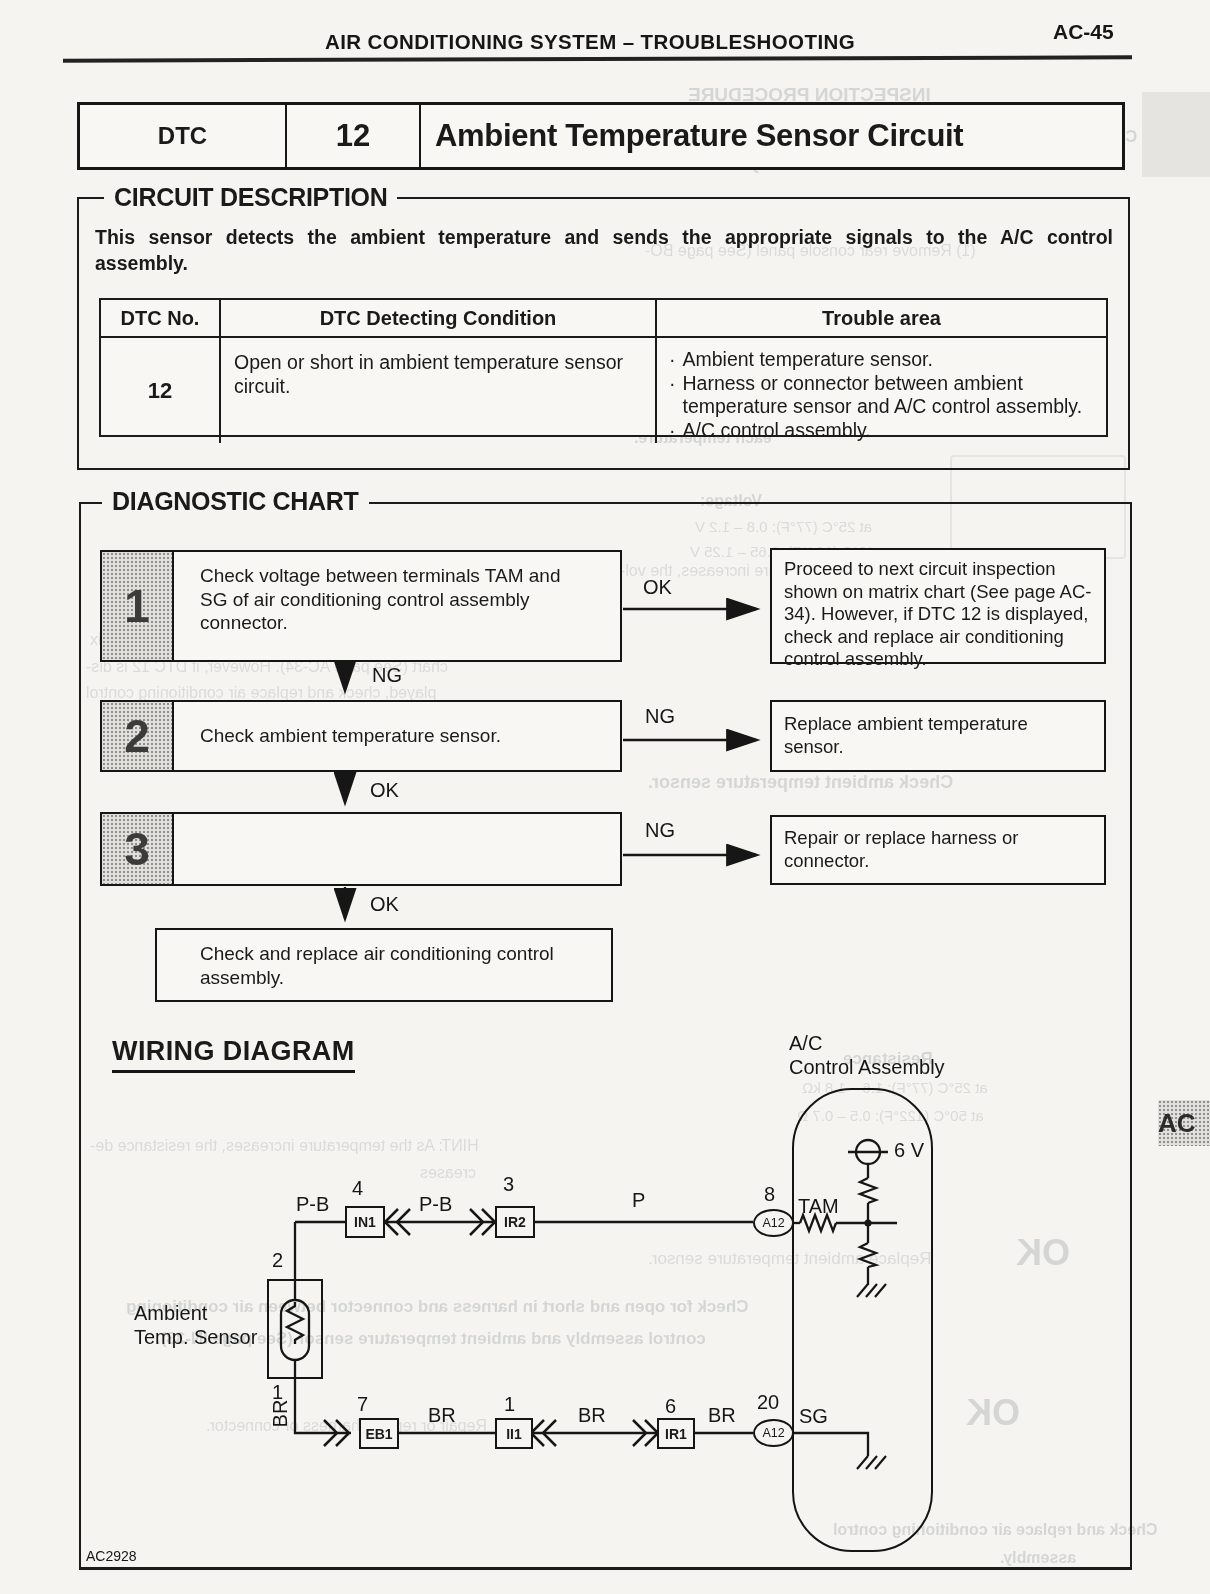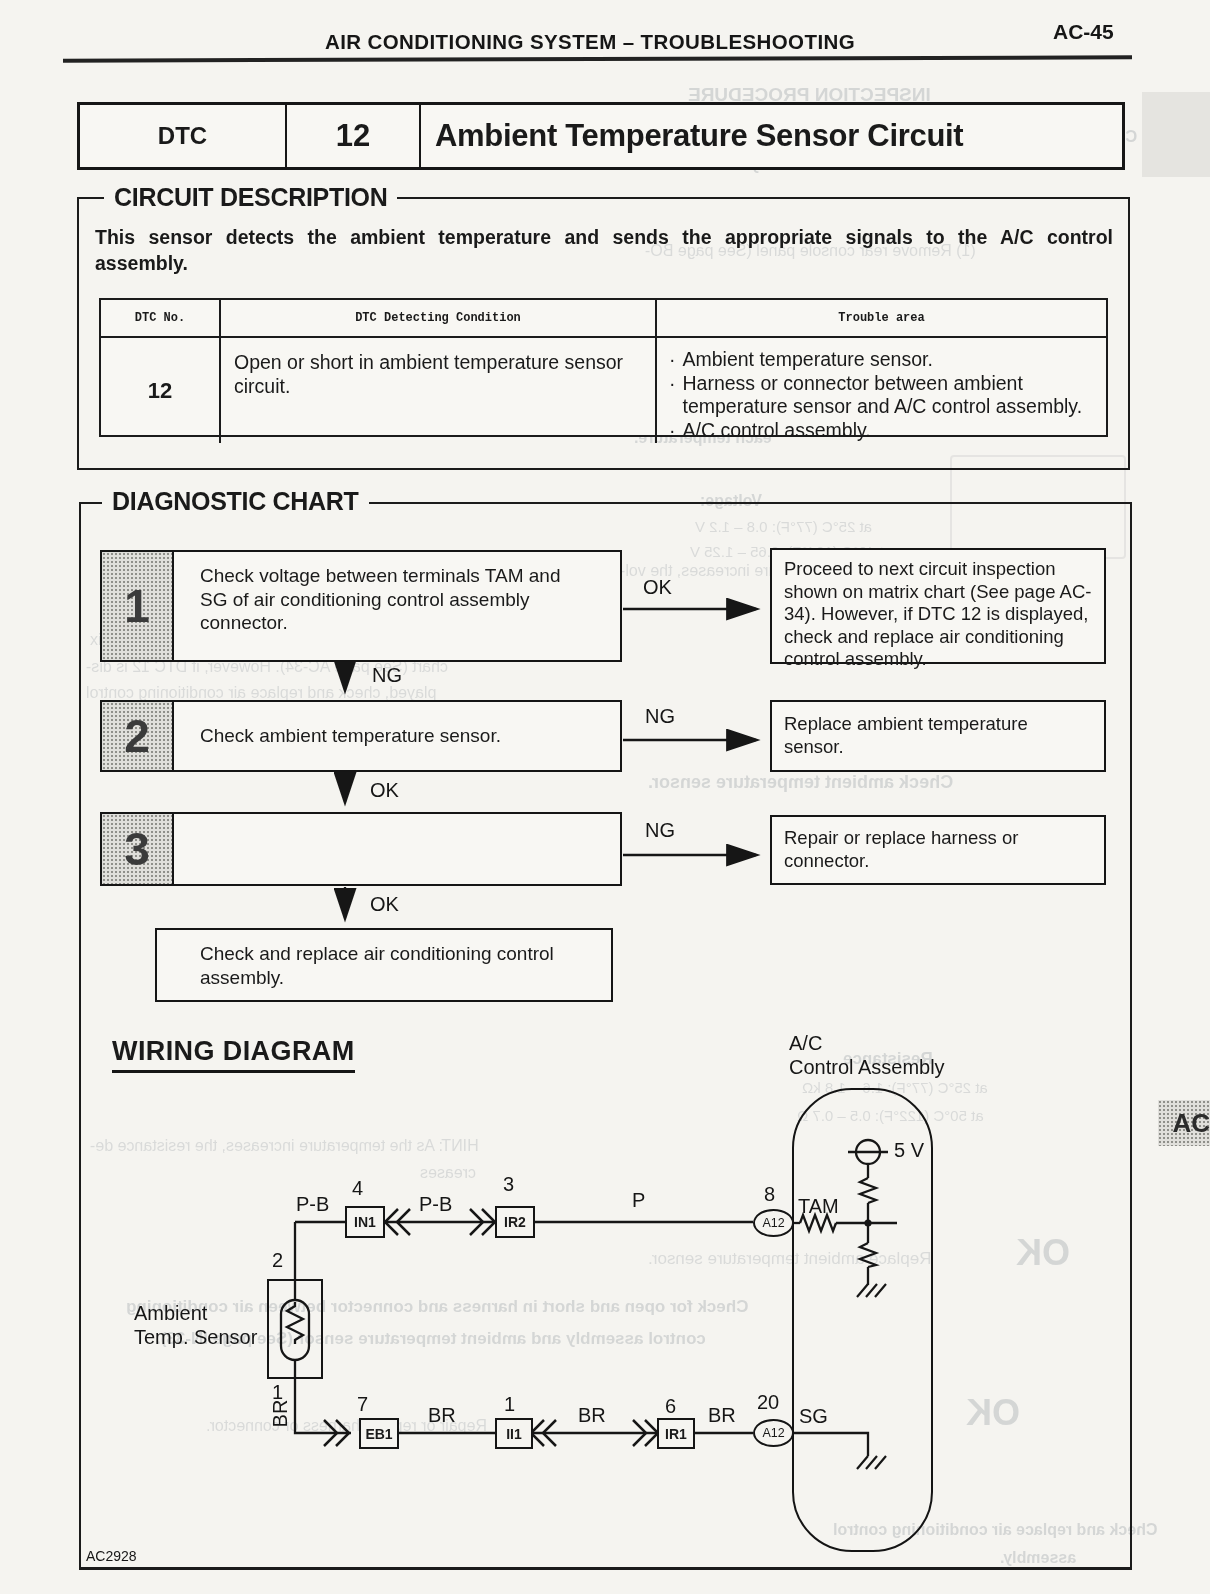--- a/index.html
+++ b/index.html
@@ -27,21 +27,21 @@
         justify-content:center;font-weight:bold;font-size:14px;z-index:4;}
   .oval{border-radius:50%;font-weight:normal;font-size:12.5px;}
   .sl{position:absolute;font-size:20px;color:#161616;white-space:nowrap;}
   .wl{position:absolute;font-size:20px;color:#161616;white-space:nowrap;}
   .tbl{position:absolute;left:99px;top:298px;width:1009px;height:139px;border:2.5px solid #1b1b1b;
        box-sizing:border-box;display:grid;grid-template-columns:120px 436px 1fr;grid-template-rows:38px 1fr;
        background:#f8f7f3;}
   .tc{box-sizing:border-box;border-right:2.2px solid #1b1b1b;border-bottom:2.2px solid #1b1b1b;}
   .tc.last{border-right:none;}
   .tc.body{border-bottom:none;}
-  .th{display:flex;align-items:center;justify-content:center;font-weight:bold;font-size:12px;font-family:Liberation Mono, monospace;}
+  .th{display:flex;align-items:center;justify-content:center;font-weight:bold;font-size:20px;}
   .bullet{display:flex;gap:7px;font-size:19.5px;line-height:23px;margin-bottom:1px;}
 </style>
 </head>
 <body>
 
 <div class="page">
 
   <div style="position:absolute;left:0;top:0;z-index:1;">
     <div class="gh b" style="left:688px;top:84px;font-size:19px">INSPECTION PROCEDURE</div>
     <div class="gh b" style="left:627px;top:127px;font-size:16.5px">Check voltage between terminals TAM and SG of air conditioning</div>
@@ -214,21 +214,21 @@
       <div>Check and replace air conditioning control</div>
       <div>assembly.</div>
     </div>
 
     <div style="position:absolute;left:112px;top:1036px;font-size:27px;font-weight:bold;letter-spacing:.4px;border-bottom:3.5px solid #161616;padding-bottom:3px;">WIRING DIAGRAM</div>
 
     <div class="wl" style="left:789px;top:1032px;">A/C</div>
     <div class="wl" style="left:789px;top:1056px;">Control Assembly</div>
     <div style="position:absolute;left:792px;top:1088px;width:141px;height:464px;border:2.6px solid #141414;border-radius:60px;box-sizing:border-box;"></div>
 
-    <div class="wl" style="left:894px;top:1139px;">5 V</div>
+    <div class="wl" style="left:894px;top:1139px;">6 V</div>
 
     <div class="wl" style="left:272px;top:1249px;">2</div>
     <div style="position:absolute;left:267px;top:1279px;width:56px;height:100px;border:2.6px solid #151515;box-sizing:border-box;background:transparent;"></div>
     <div class="wl" style="left:134px;top:1302px;">Ambient</div>
     <div class="wl" style="left:134px;top:1326px;">Temp. Sensor</div>
     <div class="wl" style="left:272px;top:1381px;">1</div>
 
     <div class="wl" style="left:296px;top:1193px;">P-B</div>
     <div class="wl" style="left:352px;top:1177px;">4</div>
     <div class="cbox" style="left:345px;top:1206px;width:40px;height:32px;box-sizing:border-box;">IN1</div>
@@ -249,18 +249,18 @@
     <div class="wl" style="left:578px;top:1404px;">BR</div>
     <div class="wl" style="left:665px;top:1395px;">6</div>
     <div class="cbox" style="left:657px;top:1418px;width:38px;height:31px;box-sizing:border-box;">IR1</div>
     <div class="wl" style="left:708px;top:1404px;">BR</div>
     <div class="wl" style="left:757px;top:1391px;">20</div>
     <div class="cbox oval" style="left:753px;top:1419px;width:41px;height:28px;box-sizing:border-box;">A12</div>
     <div class="wl" style="left:799px;top:1405px;">SG</div>
 
     <div class="t" style="left:86px;top:1548px;font-size:14px;">AC2928</div>
 
-    <div class="halftone" style="position:absolute;left:1158px;top:1100px;width:52px;height:46px;display:flex;align-items:center;justify-content:flex-end;">
+    <div class="halftone" style="position:absolute;left:1158px;top:1100px;width:52px;height:46px;display:flex;align-items:center;justify-content:flex-start;">
       <span class="b" style="font-size:26px;color:#2b2b2b;">AC</span>
     </div>
 
   </div>
 </div>
 
 </body></html>

